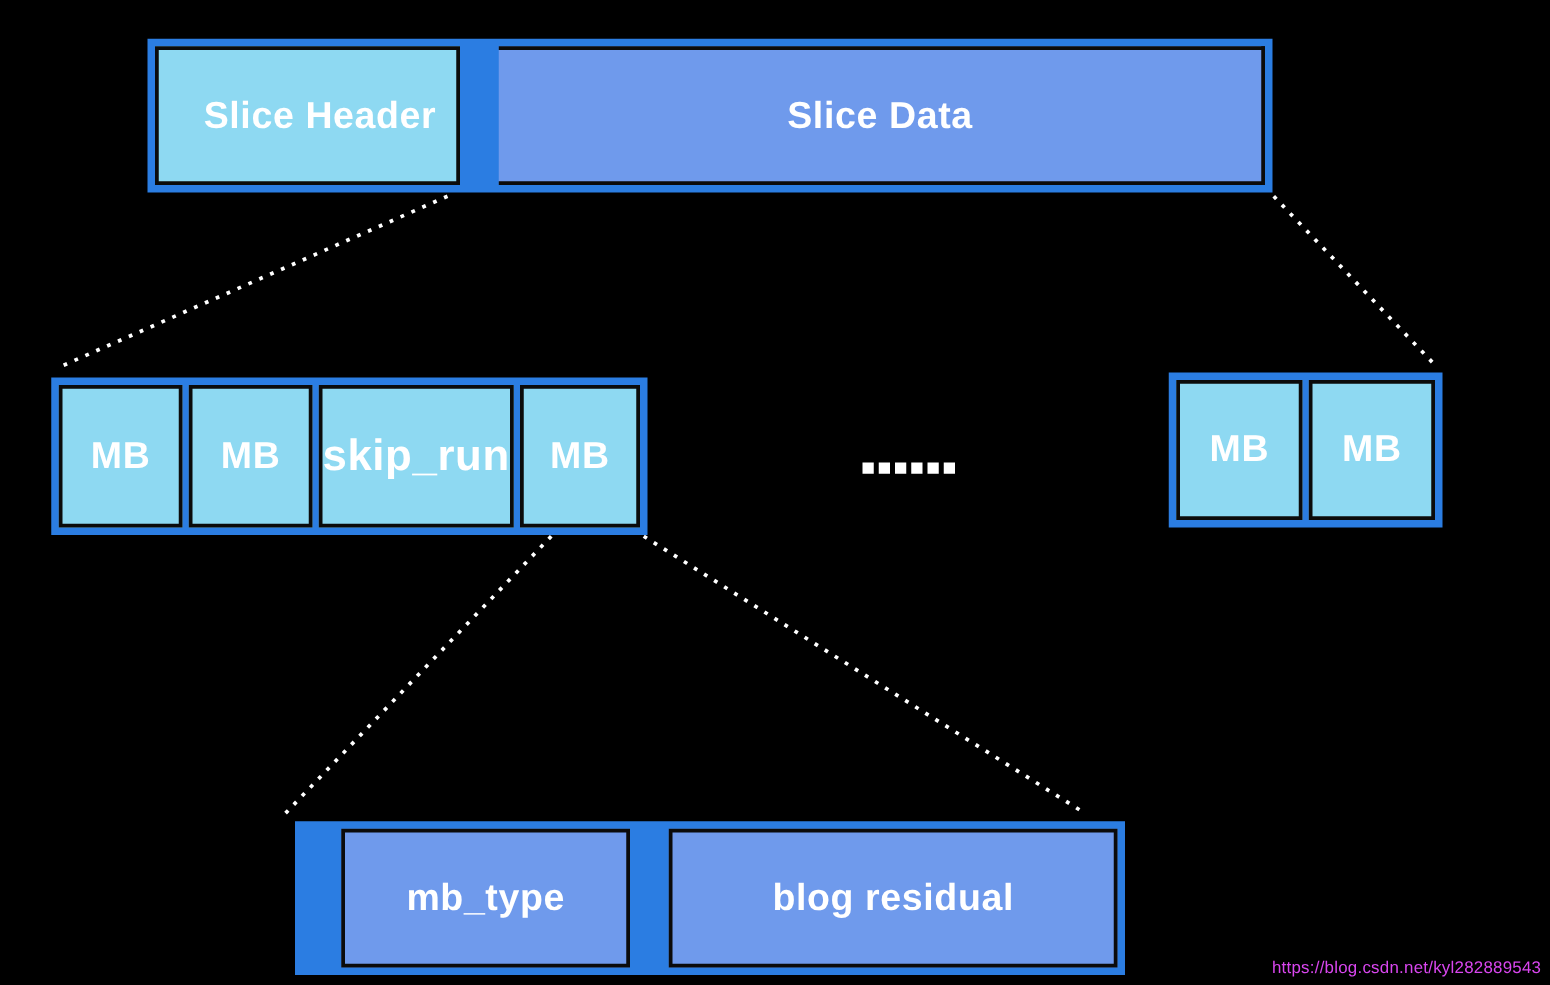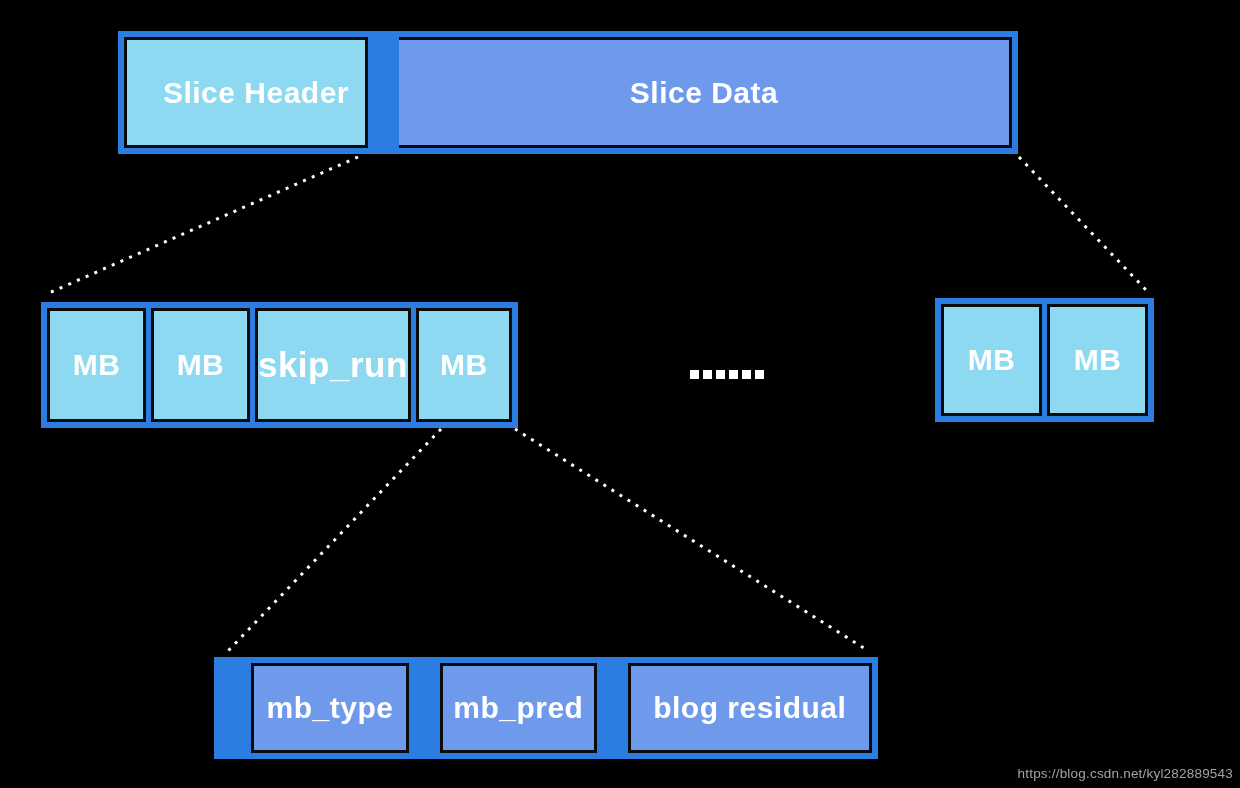--- a/index.html
+++ b/index.html
@@ -50,39 +50,39 @@
   .mb-row-left { left: 41px; top: 302px; width: 477px; height: 126px; gap: 5px; }
   .f100 { flex: 100 1 0; }
   .f148 { flex: 148 1 0; font-size: 35px; }
   .f97  { flex: 97 1 0; }
 
   
   .mb-row-right { left: 935px; top: 298px; width: 219px; height: 124px; gap: 5px; }
   .mb-row-right .cell { flex: 1 1 0; }
 
   
-  .detail-row { left: 214px; top: 657px; width: 664px; height: 102px; }
+  .detail-row { left: 236px; top: 657px; width: 664px; height: 123px; }
   .f185 { flex: 185 1 0; }
   .f183 { flex: 183 1 0; }
   .f290 { flex: 290 1 0; }
 
   
   .ellipsis {
     position: absolute; left: 690px; top: 370px;
     display: flex; gap: 4px; align-items: center;
   }
   .ellipsis i {
     display: block; width: 9px; height: 9px;
     background: #ffffff;
   }
 
   .watermark {
     position: absolute;
     right: 7px; bottom: 7px;
-    color: #a3a3a3;
+    color: #d946ef;
     font-size: 13.5px;
     letter-spacing: 0.2px;
   }
 </style>
 </head>
 <body>
 
 <div id="canvas">
 
   <svg class="connectors" viewBox="0 0 1240 788" xmlns="http://www.w3.org/2000/svg">
@@ -113,19 +113,18 @@
       <i></i>
   </div>
 
   <div class="group mb-row-right">
     <div class="cell cyan">MB</div>
     <div class="cell cyan">MB</div>
   </div>
 
   <div class="group detail-row">
     <div class="cell blue f185">mb_type</div>
-    <div class="cell blue f183">mb_pred</div>
     <div class="cell blue f290">blog residual</div>
   </div>
 
   <div class="watermark">https://blog.csdn.net/kyl282889543</div>
 
 </div>
 
 </body></html>

